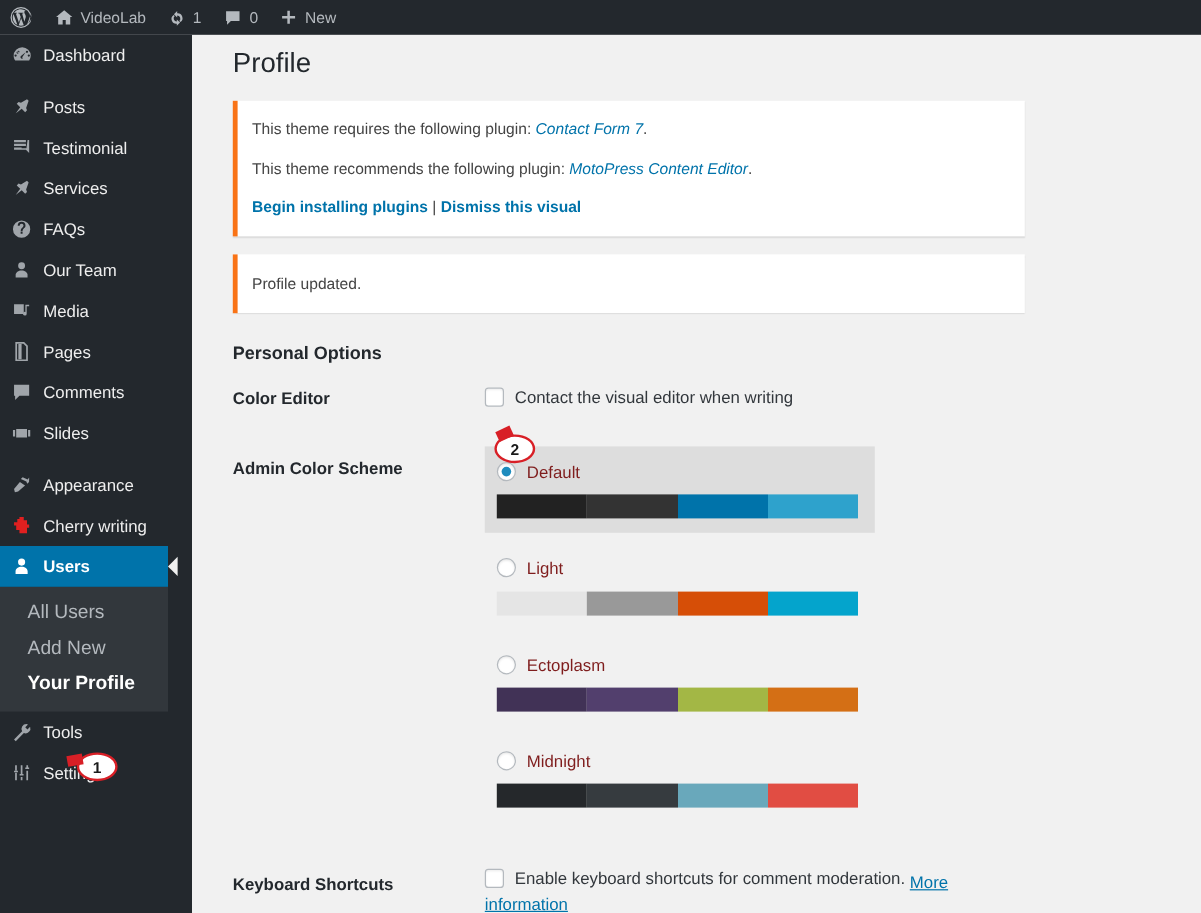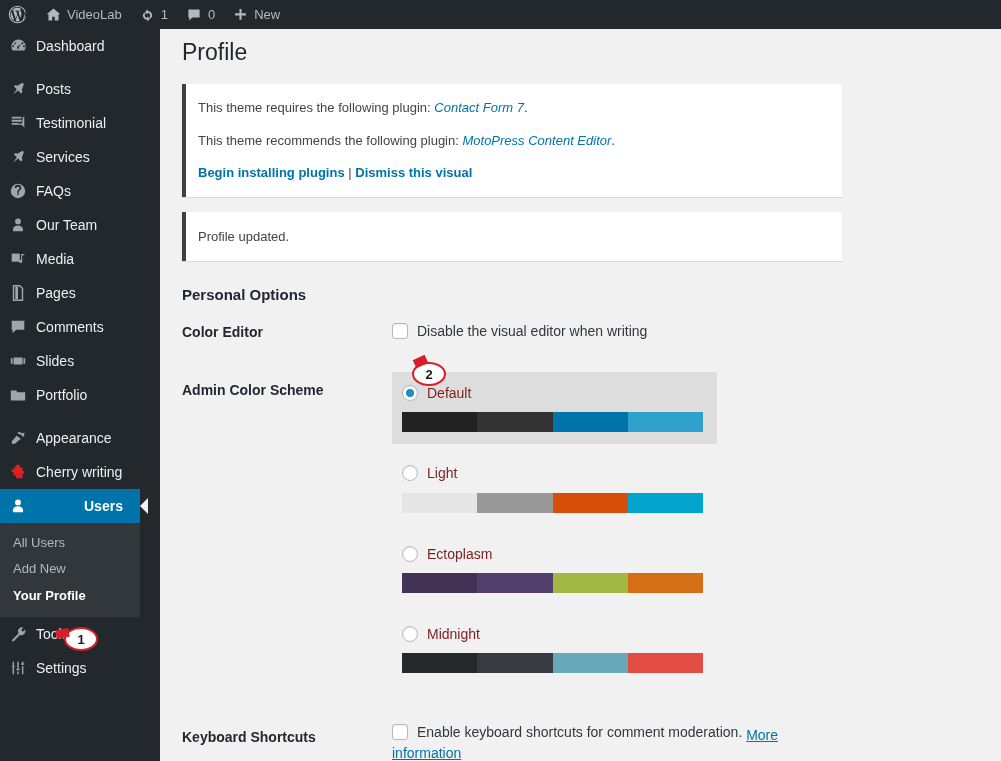--- a/index.html
+++ b/index.html
@@ -55,64 +55,65 @@
     display: flex; align-items: center; justify-content: center;
     color: #a0a5aa;
   }
   .menu-top .mi-label { color: #eee; }
   .menu-top.current {
     background: #0073aa;
     color: #fff;
     font-weight: 600;
   }
   .menu-top.current .mi-icon { color: #fff; }
-  .menu-top.current .mi-label { color: #fff; margin-left: 48px; }
+  .menu-top.current .mi-label { color: #fff; }
   .menu-top.current::after {
     content: "";
     position: absolute; right: -8px; top: 50%;
     margin-top: -8px;
     border: 8px solid transparent;
     border-right-color: #f1f1f1;
   }
   .menu-sep { height: 9px; }
 
   .submenu {
     list-style: none;
     background: #32373c;
     padding: 7px 0 8px 0;
   }
   .submenu li {
     padding: 6px 0 6px 13px;
-    font-size: 13px;
+    font-size: 16px;
     color: #b4b9be;
     cursor: pointer;
     line-height: 1.1;
+    margin-left: 10px;
   }
   .submenu li.current { color: #fff; font-weight: 600; }
 
   
   #wpbody {
-    position: absolute; top: 29px; left: 160px;
+    position: absolute; top: 29px; left: 172px;
     width: 702px; height: 732px;
     background: #f1f1f1;
     overflow: hidden;
   }
   #wpbody-inner { padding: 0 20px 0 22px; }
 
   h1.page-title {
     font-size: 23px;
     font-weight: 400;
     color: #23282d;
     padding: 9px 0 12px 0;
     line-height: 29px;
   }
 
   .notice {
     background: #fff;
-    border-left: 4px solid #404040;
+    border-left: 4px solid #f97316;
     box-shadow: 0 1px 1px 0 rgba(0,0,0,.1);
     margin: 5px 0 15px 0;
     padding: 1px 12px;
   }
   .notice p {
     font-size: 13px;
     color: #444;
     line-height: 1.5;
     margin: 14px 0;
   }
@@ -365,28 +366,20 @@
 
     <li class="menu-top">
       <span class="mi-icon">
         <svg width="18" height="18" viewBox="0 0 20 20" fill="currentColor">
             <path d="M2 7h2v6H2zm14 0h2v6h-2zM5 6h10v8H5z"></path>
           </svg>
       </span>
       <span class="mi-label">Slides</span>
     </li>
 
-    <li class="menu-top">
-      <span class="mi-icon">
-        <svg width="18" height="18" viewBox="0 0 20 20" fill="currentColor">
-            <path d="M2 5h6l1.5 2H18v9H2z"></path>
-          </svg>
-      </span>
-      <span class="mi-label">Portfolio</span>
-    </li>
     <li class="menu-sep"></li>
 
     <li class="menu-top">
       <span class="mi-icon">
         <svg width="18" height="18" viewBox="0 0 20 20" fill="currentColor">
             <path d="M17 3.3 15.6 5 11 3 9.3 4.7l5.1 2.2.8 2.2 1.7-1.7z"></path>
             <path d="M8.4 7.5 3 13.9l.8 3.1 3-.9 6.4-5.4z"></path>
           </svg>
       </span>
       <span class="mi-label">Appearance</span>
@@ -466,21 +459,21 @@
 
     <h2 class="section-title">Personal Options</h2>
 
     <table class="form-table">
       <tbody>
           <tr>
         <th>Color Editor</th>
         <td class="tight">
           <label class="cb-row">
             <span class="cbox"></span>
-            <span>Disable the visual editor when writing</span>
+            <span>Contact the visual editor when writing</span>
           </label>
         </td>
       </tr>
 
       <tr>
         <th>Admin Color Scheme</th>
         <td>
           <div class="color-options">
 
             <div class="color-option selected">

